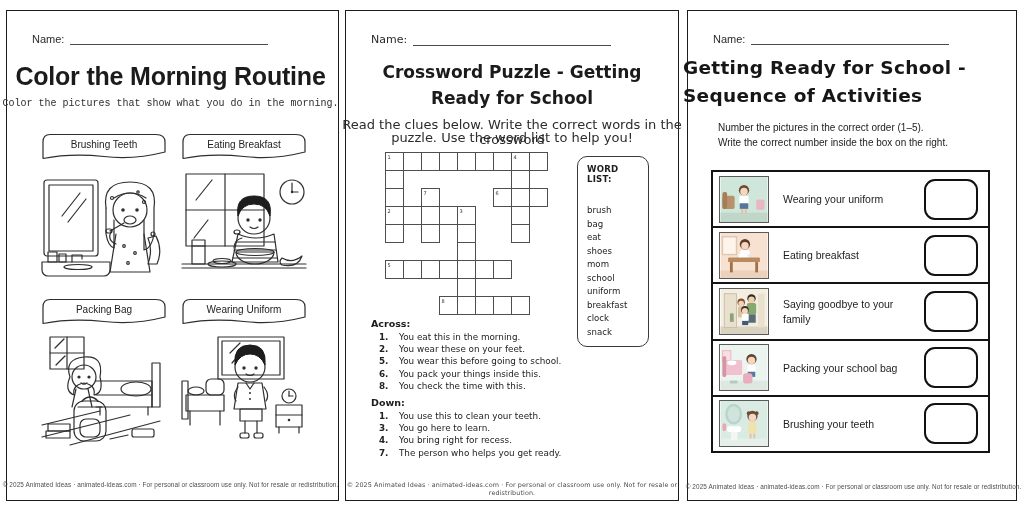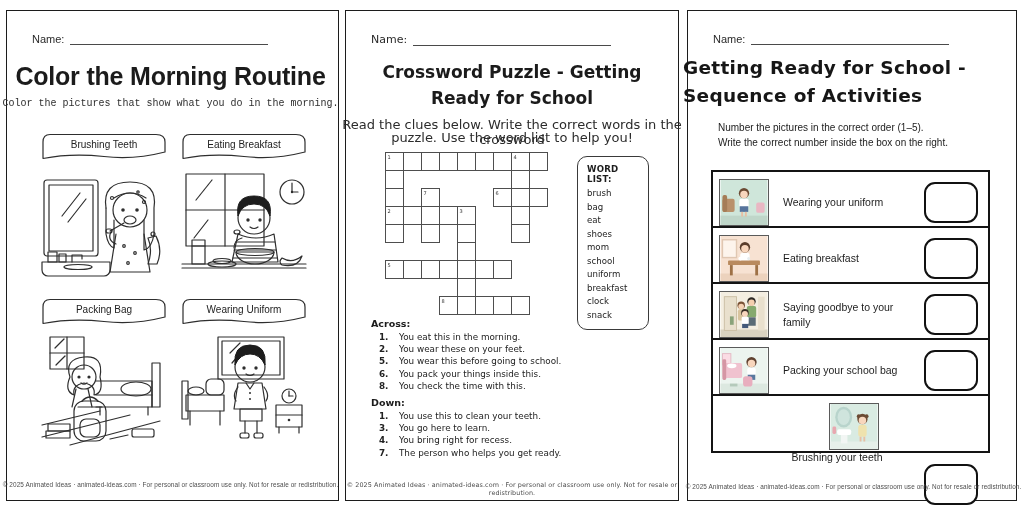--- a/index.html
+++ b/index.html
@@ -21,33 +21,33 @@
   .illus { display:block; margin-top:4px; }
   line, path.l, rect.l, circle.l, ellipse.l, polyline.l { fill:none; stroke:#2e2e2e; stroke-width:1.2; stroke-linecap:round; stroke-linejoin:round; }
   
   .p2 { font-family:"DejaVu Sans", sans-serif; }
   .p2-title { position:absolute; left:0; right:0; text-align:center; font-size:17px; font-weight:600; color:#1b1b1b; }
   .p2-sub { position:absolute; left:0; right:0; text-align:center; font-size:13px; color:#2c2c2c; }
   #crossword-grid { position:absolute; left:44px; top:152px; width:164px; height:164px; }
   .xcell { position:absolute; width:19px; height:19px; border:1px solid #4e4e4e; background:#fff; }
   .xnum { position:absolute; left:1.5px; top:0.5px; font-size:5px; color:#333; }
   .wordlist-box { position:absolute; left:236px; top:156px; width:72px; border:1.3px solid #3a3a3a; border-radius:10px; padding:7px 4px 7px 9px; background:#fff; }
-  .wordlist-title { font-size:8.6px; font-weight:700; color:#1d1d1d; margin-bottom:3px; letter-spacing:0.2px; }
+  .wordlist-title { font-size:8.6px; font-weight:700; color:#1d1d1d; margin-bottom:20px; letter-spacing:0.2px; }
   .word-item { font-size:8.6px; line-height:13.5px; color:#222; }
   .clue-heading { position:absolute; left:30px; font-size:9.5px; font-weight:700; color:#1b1b1b; }
   .clue-list { position:absolute; left:38px; width:270px; }
   .clue-row { display:flex; font-size:8.8px; line-height:12.2px; color:#222; }
   .clue-num { width:14px; font-weight:700; text-align:left; flex:none; }
   .clue-text { padding-left:6px; }
   
   .p3-title { position:absolute; left:0; right:0; text-align:left; font-family:"DejaVu Sans", sans-serif; font-size:18.5px; font-weight:800; letter-spacing:0.3px; color:#161616; }
   .p3-instr { position:absolute; left:35px; font-size:10px; color:#222; }
   .seq-table { position:absolute; left:28px; top:170px; width:279px; height:283px; border:2px solid #141414; display:flex; flex-direction:column; background:#fff; }
-  .seq-row { flex:1; display:flex; align-items:center; border-bottom:2px solid #141414;margin-top:7px; }
-  .seq-row:last-child { border-bottom:none;flex-direction:column; }
+  .seq-row { flex:1; display:flex; align-items:center; border-bottom:2px solid #141414; }
+  .seq-row:last-child { border-bottom:none; }
   .seq-thumb { flex:none; margin-left:6px; width:50px; height:47px; border:1px solid #5a5a5a; }
   .seq-label { margin-left:14px; width:132px; font-size:10.5px; line-height:1.35; color:#1d1d1d; }
   .answer-box { margin-left:auto; margin-right:10px; flex:none; width:54px; height:41px; border:2.4px solid #111; border-radius:11px; background:#fff; }
 </style>
 </head>
 <body>
 
 <div id="canvas">
 
   <div class="sheet" style="left:0;width:341px;">

